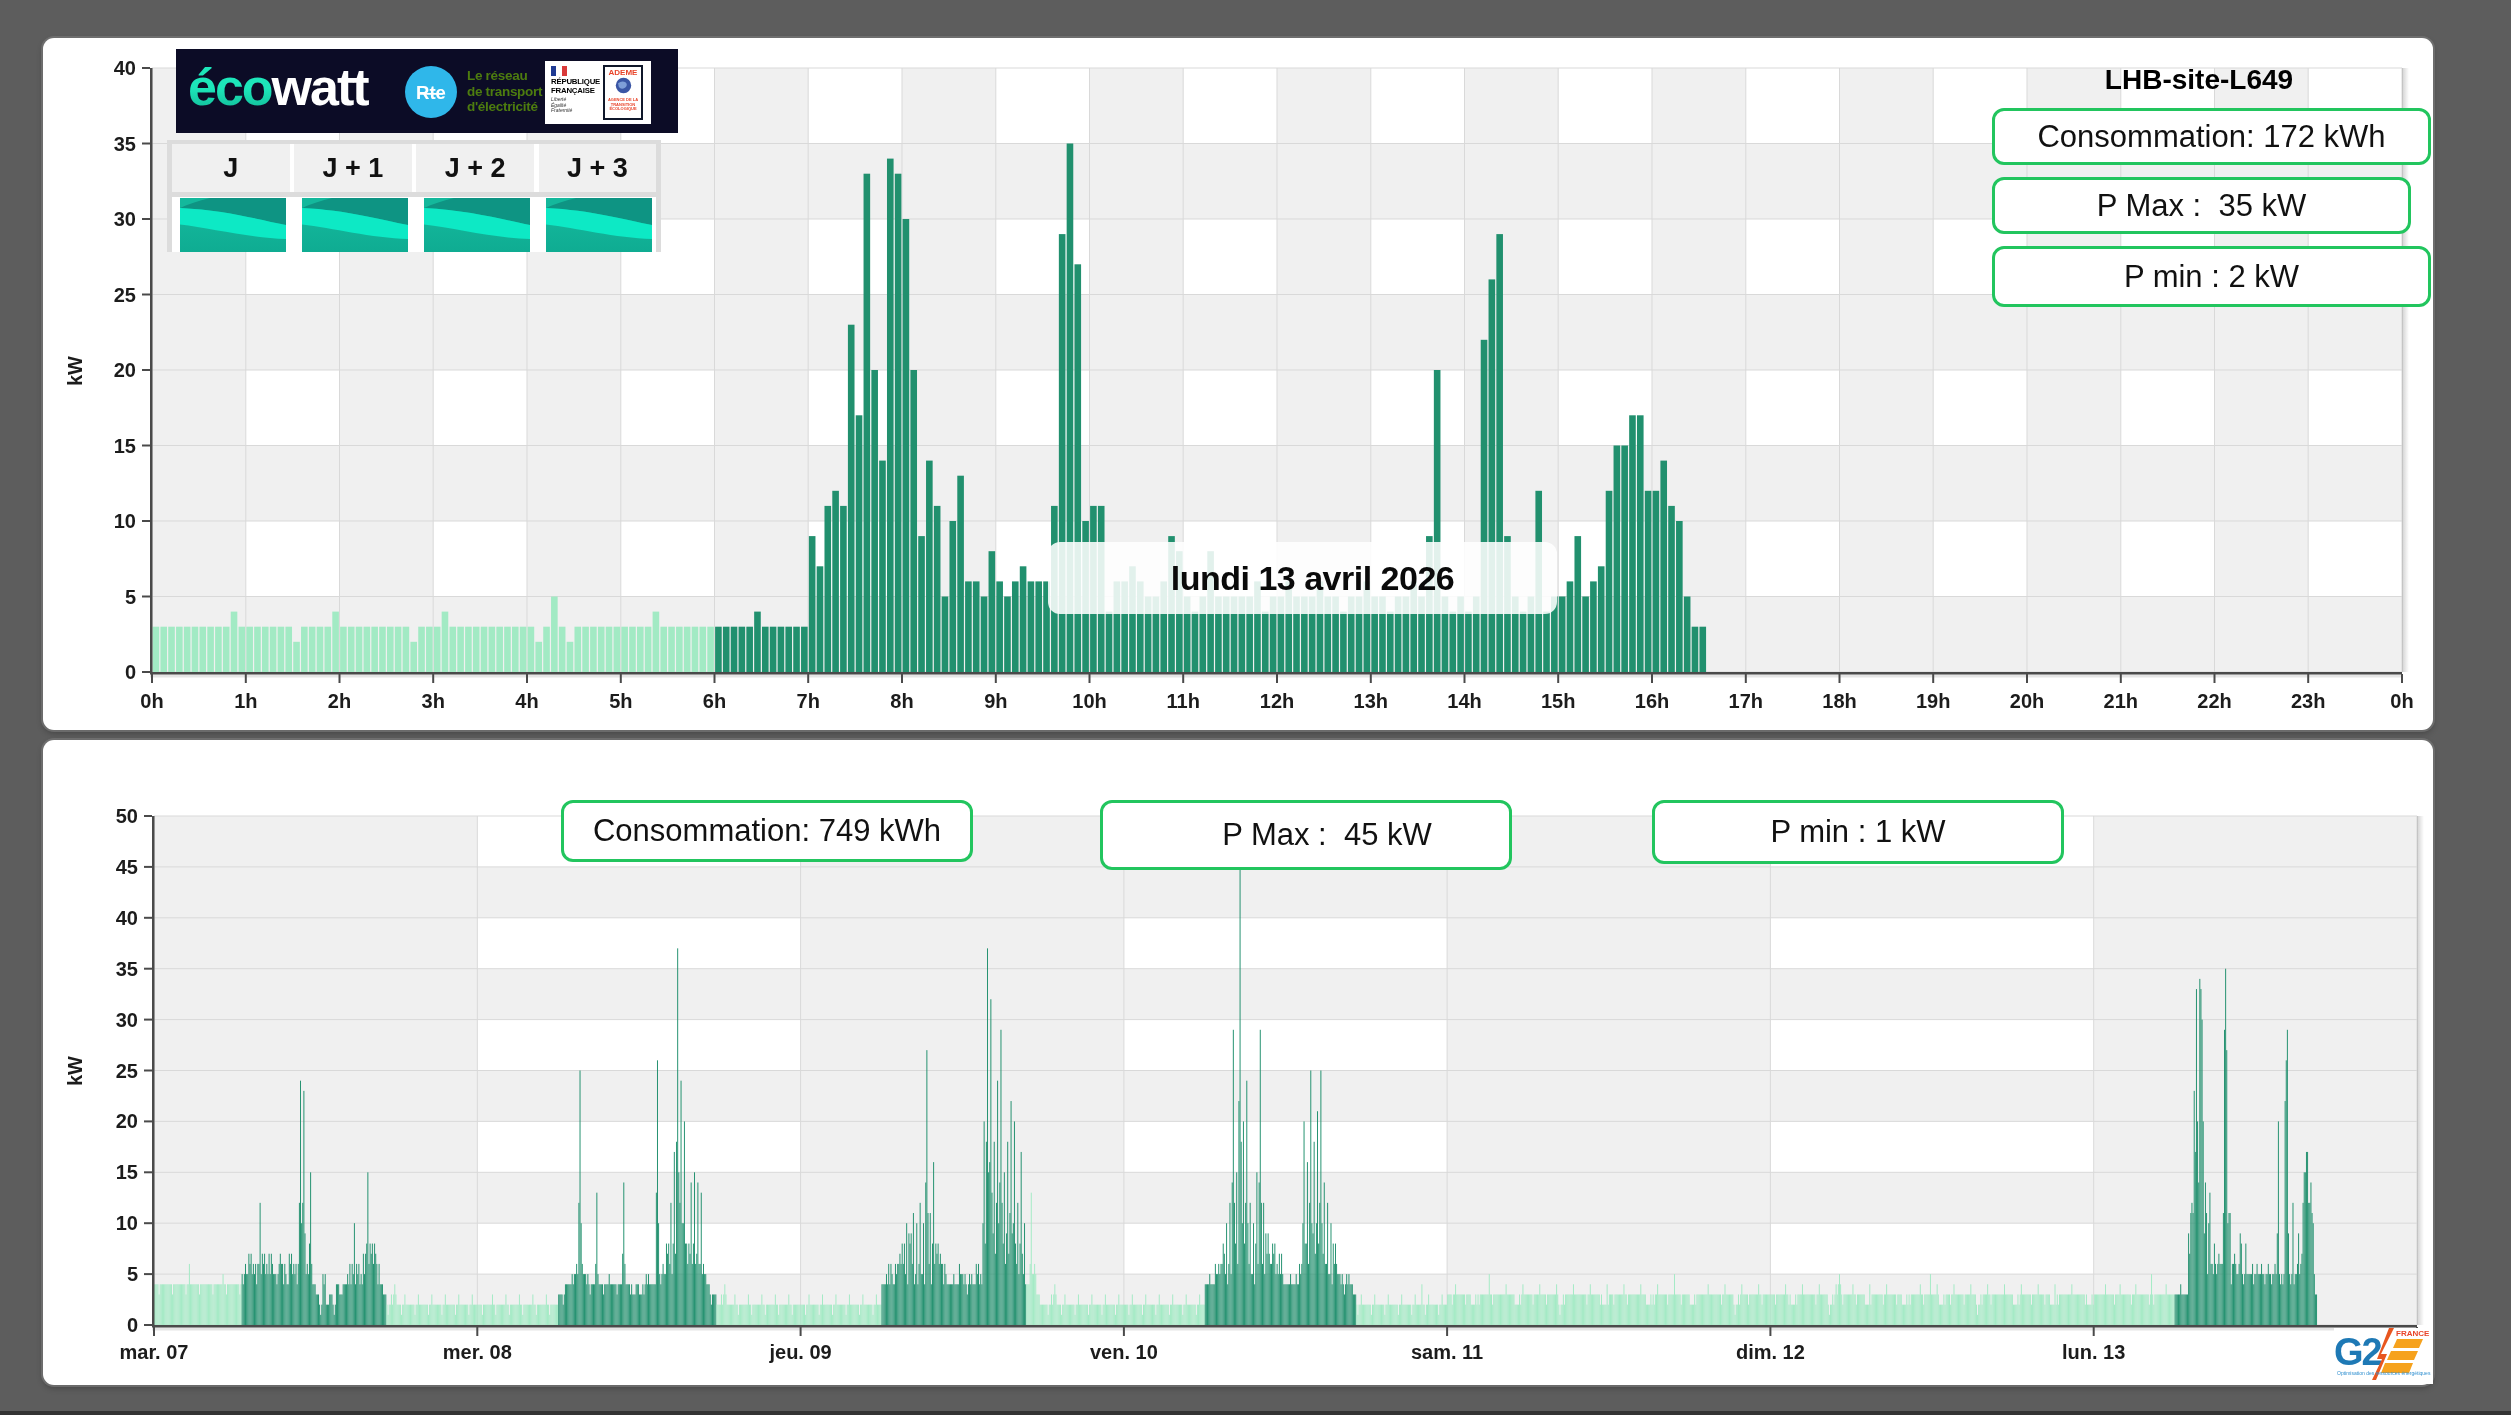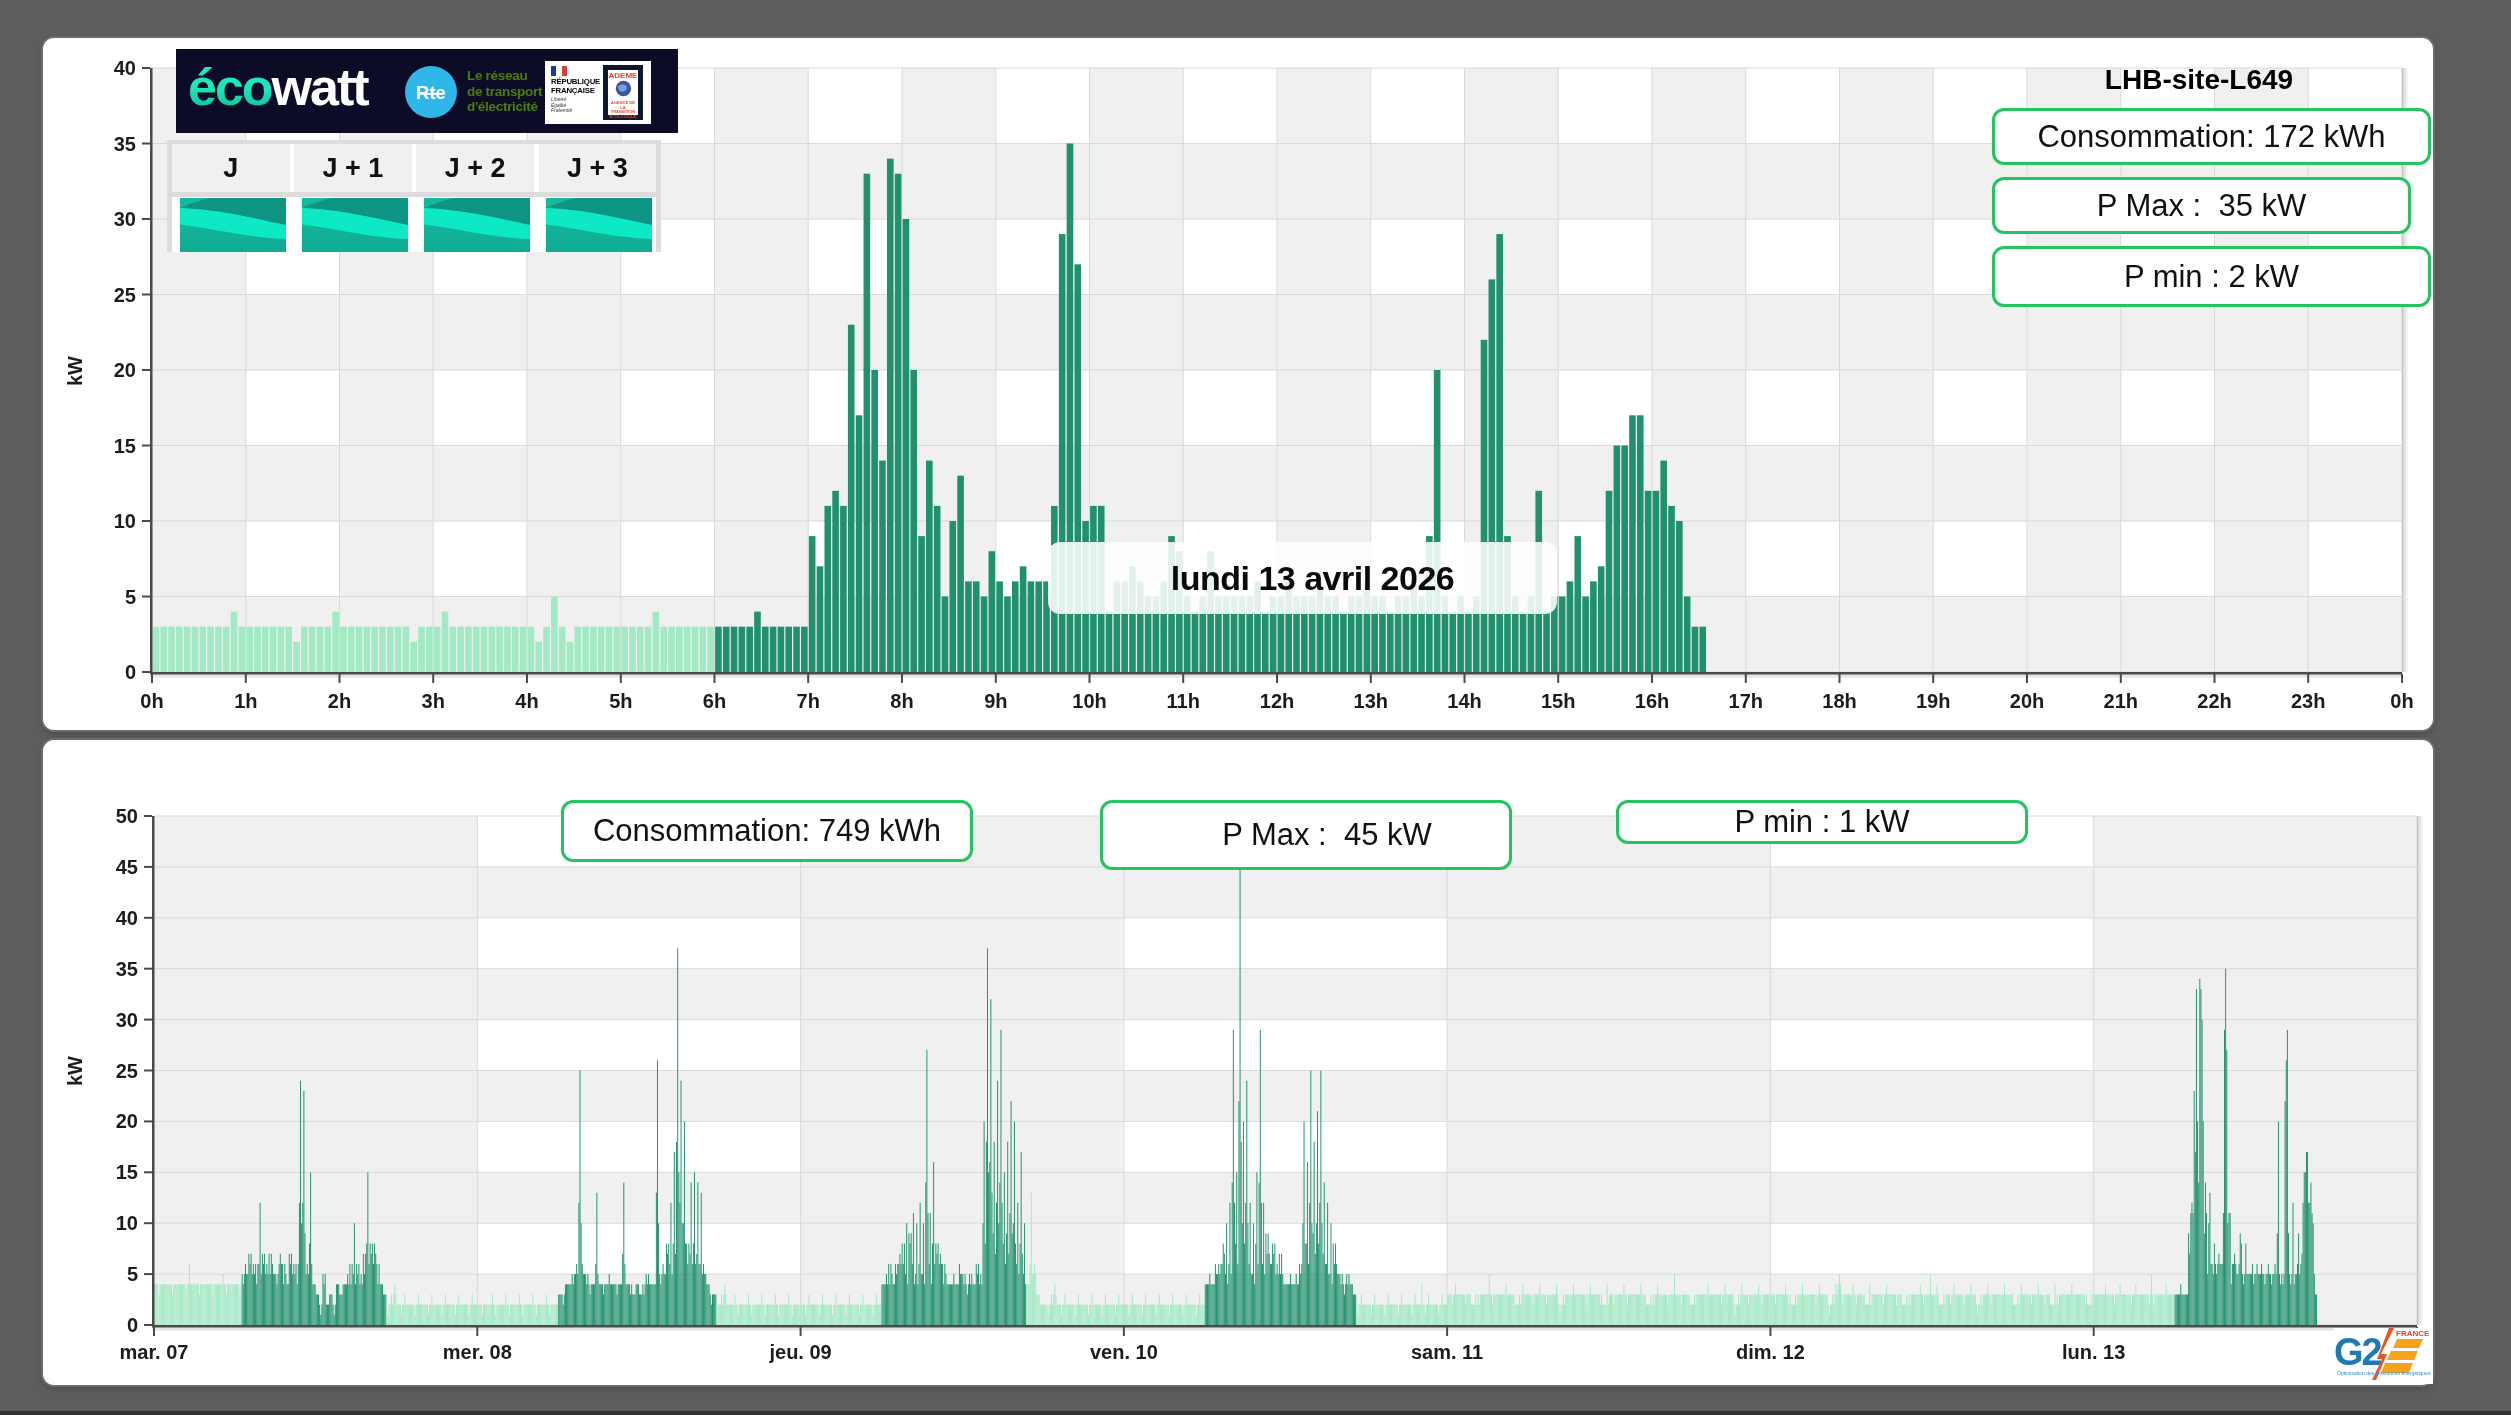--- a/index.html
+++ b/index.html
@@ -14,36 +14,36 @@
 .watt { color:#ffffff; }
 .rte { position:absolute; left:229px; top:17px; }
 .reseau { position:absolute; left:291px; top:19px; color:#4d7c0f; font-size:13.5px; font-weight:bold; line-height:15.5px; letter-spacing:-0.3px; width:78px; }
 .gov { position:absolute; left:369px; top:12px; background:#ffffff; width:106px; height:63px; display:flex; overflow:hidden; }
 .rf { width:58px; padding:5px 2px 0 6px; flex:none; }
 .flag { display:flex; height:10px; width:16px; margin-bottom:2px; }
 .flag i { flex:1; display:block; }
 .flag .b { background:#1f3a93; } .flag .w { background:#fff; } .flag .r { background:#d93a3a; }
 .rftxt { font-size:7.8px; font-weight:bold; color:#000; line-height:8.6px; letter-spacing:-0.2px; }
 .motto { font-size:5px; color:#333; line-height:5.5px; font-style:italic; margin-top:2px; }
-.ademe { width:40px; border:5px solid #0f172a; margin:4px 0 4px 0; text-align:center; padding-top:1px; flex:none; }
+.ademe { width:40px; border:2px solid #0f172a; margin:4px 0 4px 0; text-align:center; padding-top:1px; flex:none; }
 .ademetxt { color:#e8442a; font-weight:bold; font-size:8px; }
 .ademesm { color:#e8442a; font-size:4px; line-height:4.5px; font-weight:bold; }
 .jgroup { position:absolute; left:167px; top:140px; width:494px; height:112px; background:#dcdcdc; }
 .jrow1 { position:absolute; left:5px; top:4px; width:484px; height:48px; background:#ffffff; display:flex; gap:4.6px; }
 .jbtn { width:117.6px; height:48px; background:#f0f0f0; font-size:27px; font-weight:bold; color:#111; display:flex; align-items:center; justify-content:center; flex:none; }
 .jrow2 { position:absolute; left:5px; top:56.5px; width:484px; height:55.5px; background:#ffffff; display:flex; gap:16px; padding-left:7.5px; padding-top:1px; }
 .jimg { width:106px; height:54px; flex:none; }
 .title1 { position:absolute; left:1979px; top:64px; width:440px; text-align:center; font-size:28px; font-weight:bold; color:#000; }
 .ibox { position:absolute; background:#fff; border:3px solid #22c55e; border-radius:12px; display:flex; align-items:center; justify-content:center; font-size:31px; color:#111; }
 #b1 { left:1992px; top:108px; width:439px; height:57px; }
 #b2 { left:1992px; top:177px; width:419px; height:57px; }
 #b3 { left:1992px; top:246px; width:439px; height:61px; }
 #b4 { left:561px;  top:800px; width:412px; height:62px; }
 #b5 { left:1100px; top:800px; width:412px; height:70px;padding-left:42px; }
-#b6 { left:1616px; top:800px; width:412px; height:44px; }
+#b6 { left:1652px; top:800px; width:412px; height:64px; }
 .tooltip { position:absolute; left:1048px; top:542px; width:509px; height:72px; background:rgba(255,255,255,0.87); border-radius:12px; display:flex; align-items:center; justify-content:center; padding-left:20px; font-size:34px; letter-spacing:-0.5px; font-weight:bold; color:#0a0a0a; }
 .g2e { position:absolute; left:2334px; top:1328px; width:99px; height:56px; background:#fff; }
 </style></head>
 <body>
 <div style="position:absolute;left:0;top:1411px;width:2511px;height:4px;background:#333333;"></div>
 <div class="panel" id="p1"></div>
 <div class="panel" id="p2"></div>
 <svg class="chart" width="2511" height="1415" viewBox="0 0 2511 1415" font-family="Liberation Sans, sans-serif">
 <rect x="152.0" y="68.0" width="2250.0" height="604.0" fill="#f0f0f0"></rect>
     <rect x="245.8" y="521.0" width="93.8" height="75.5" fill="#ffffff"></rect>

